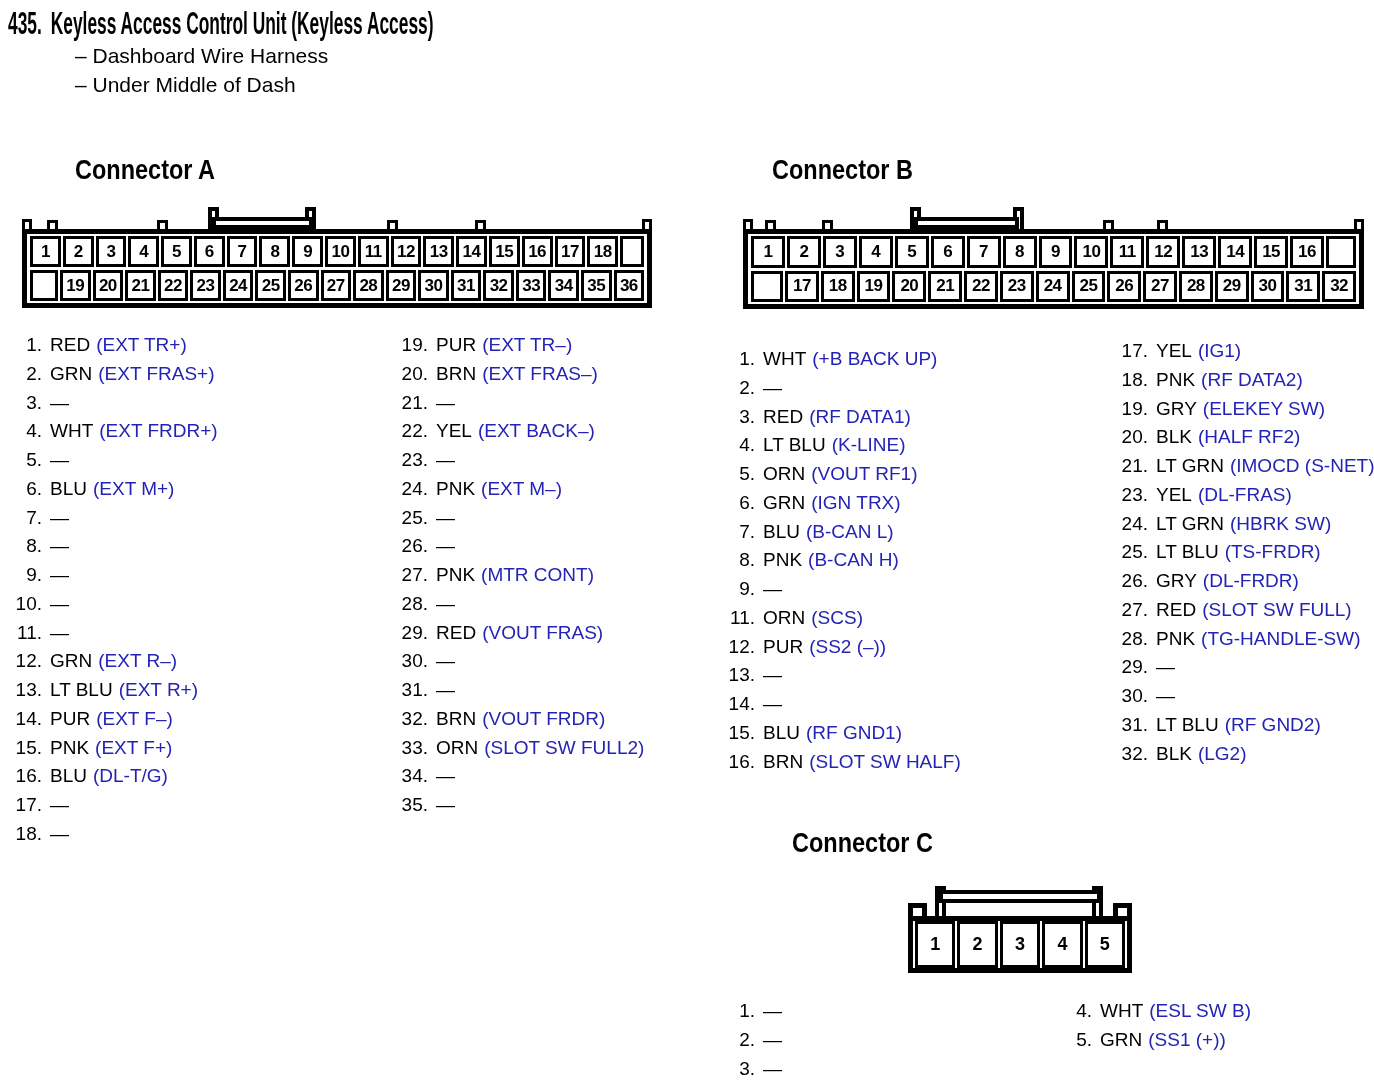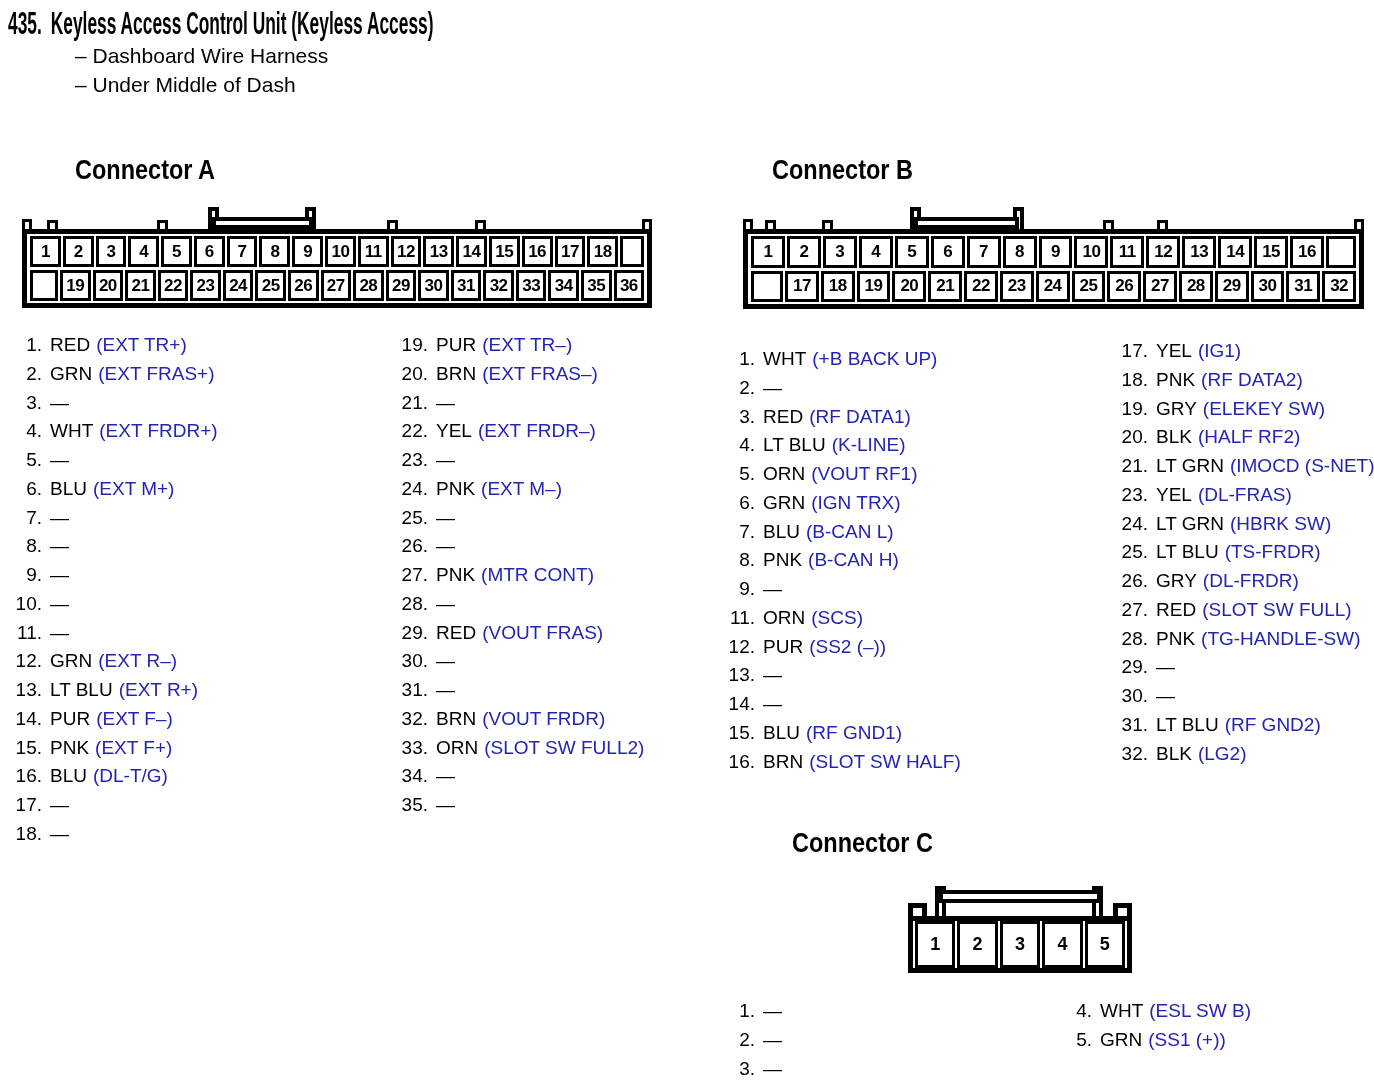--- a/index.html
+++ b/index.html
@@ -248,21 +248,21 @@
       <div class="pin-item"><span class="pnum">18.</span><span class="pwire">—</span></div>
     </div>
   <div class="pinlist" style="left:348px; top:331px;margin-left:48px; --numw:32px;">
 
       <div class="pin-item"><span class="pnum">19.</span><span class="pwire">PUR</span><span class="psig">(EXT TR–)</span></div>
 
       <div class="pin-item"><span class="pnum">20.</span><span class="pwire">BRN</span><span class="psig">(EXT FRAS–)</span></div>
 
       <div class="pin-item"><span class="pnum">21.</span><span class="pwire">—</span></div>
 
-      <div class="pin-item"><span class="pnum">22.</span><span class="pwire">YEL</span><span class="psig">(EXT FRDR–)</span></div>
+      <div class="pin-item"><span class="pnum">22.</span><span class="pwire">YEL</span><span class="psig">(EXT BACK–)</span></div>
 
       <div class="pin-item"><span class="pnum">23.</span><span class="pwire">—</span></div>
 
       <div class="pin-item"><span class="pnum">24.</span><span class="pwire">PNK</span><span class="psig">(EXT M–)</span></div>
 
       <div class="pin-item"><span class="pnum">25.</span><span class="pwire">—</span></div>
 
       <div class="pin-item"><span class="pnum">26.</span><span class="pwire">—</span></div>
 
       <div class="pin-item"><span class="pnum">27.</span><span class="pwire">PNK</span><span class="psig">(MTR CONT)</span></div>

